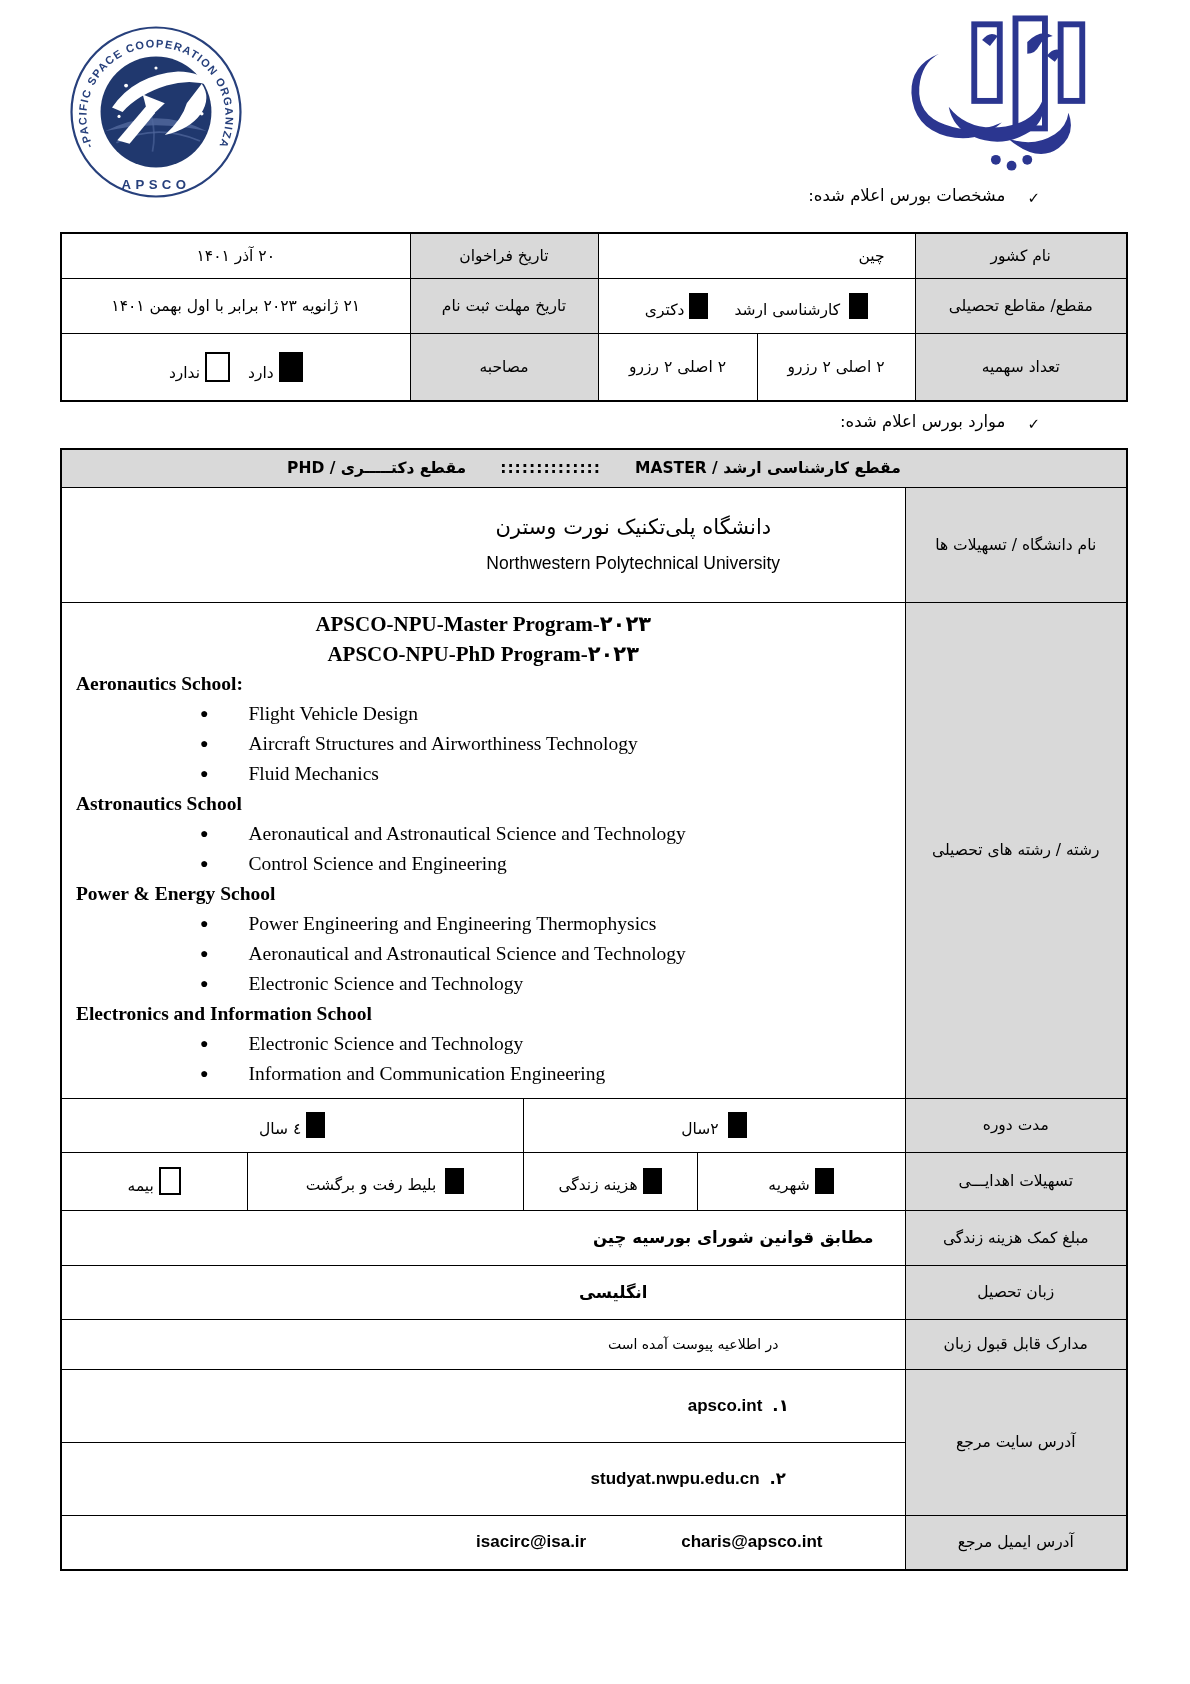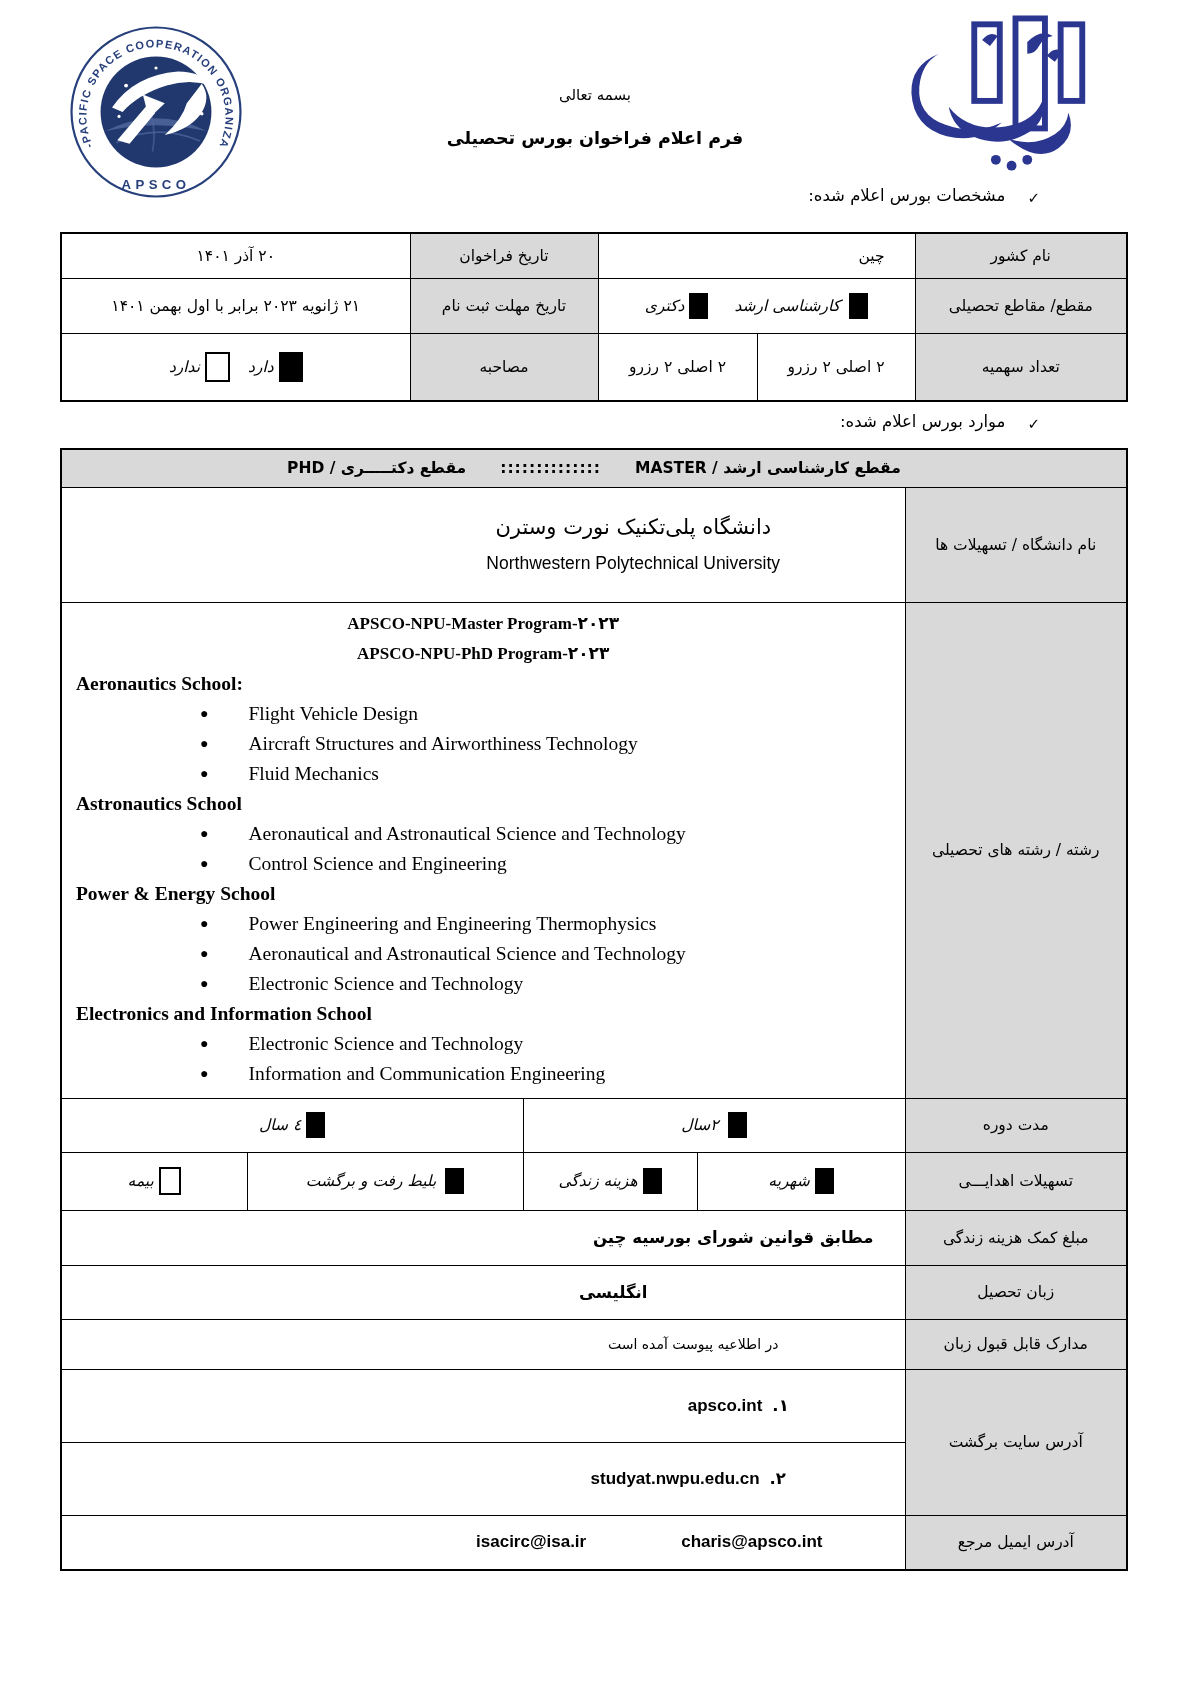--- a/index.html
+++ b/index.html
@@ -24,35 +24,35 @@
 
   
   table { border-collapse:collapse; position:absolute; right:62px; direction:rtl; table-layout:fixed; }
   #specs-table { top:232px; width:1066px; border:2.5px solid #000; }
   #items-table { top:448px; width:1066px; border:2.5px solid #000; }
   td { border:1.5px solid #000; font-size:15.5px; padding:2px 6px; text-align:center; vertical-align:middle; }
   .gray { background:#d9d9d9; }
 
   .cell-right { text-align:right; padding-right:30px; }
   .opt-row { display:flex; justify-content:center; align-items:center; gap:26px; direction:rtl; }
-  .opt { display:inline-flex; align-items:center; gap:5px;font-style:italic; }
+  .opt { display:inline-flex; align-items:flex-end; gap:5px; }
   .opt.tight { gap:9px; }
   .sq { width:19px; height:26px; background:#000; display:inline-block; }
   .sq-empty { width:22px; height:28px; background:#fff; border:2.5px solid #000; display:inline-block; }
 
   
   .level-header { display:flex; justify-content:center; align-items:center; gap:34px; direction:rtl; font-weight:bold; font-size:15.5px; }
   .level-sep { letter-spacing:1px; font-weight:bold; }
   .uni-block { position:relative; right:-150px; }
   .uni-fa { font-weight:normal; font-size:21px; margin-bottom:14px; }
   .uni-en { font-family:"Liberation Sans", sans-serif; font-weight:normal; font-size:17.5px; }
 
   .fields-cell { direction:ltr; text-align:left; padding:6px 10px; vertical-align:top;
                  font-family:"Liberation Serif","DejaVu Serif","DejaVu Sans",serif; }
-  .program-line { text-align:center; font-weight:bold; font-size:17px; height:30px; line-height:30px; }
+  .program-line { text-align:center; font-weight:bold; font-size:21px; height:30px; line-height:30px; }
   .school-name  { font-weight:bold; font-size:19.5px; height:30px; line-height:30px; padding-left:4px; }
   .major-item   { display:flex; align-items:center; gap:40px; height:30px; margin-left:128px; font-size:19.5px; }
   .bullet { font-size:14px; }
 
   .shift { position:relative; }
   .bold-fa { font-weight:bold; font-size:16.5px; }
   .small-fa { font-size:14px; }
   .latin-bold { font-family:"Liberation Sans", sans-serif; font-weight:bold; font-size:17px;text-align:right; }
   .site-row { direction:ltr; display:flex; justify-content:center; align-items:baseline; gap:10px; }
   .email-row { direction:rtl; display:flex; align-items:center; gap:95px; padding-right:76px; }
@@ -96,24 +96,20 @@
       <path d="M 70,96 q 20,26 58,20 q 30,-5 38,-28 q 4,24 -18,36 q -26,14 -54,2 q -20,-9 -24,-30 Z"></path>
       <path d="M 130,128 q 26,10 48,-4 q 12,-8 14,-22 q 8,22 -10,36 q -22,16 -52,-10 Z"></path>
       <circle cx="118" cy="150" r="5"></circle>
       <circle cx="134" cy="156" r="5"></circle>
       <circle cx="150" cy="150" r="5"></circle>
       <path d="M 170,44 q 8,-10 16,-4 l -8,10 Z"></path>
       <path d="M 104,28 q 8,-10 16,-4 l -8,10 Z"></path>
     </g>
   </svg>
 
-  <div class="center-titles">
-    <div class="bismillah">بسمه تعالی</div>
-    <div class="form-title">فرم اعلام فراخوان بورس تحصیلی</div>
-  </div>
 
   <div class="check-line" id="check1">
     <span class="check-icon">✓</span>
     <span>مشخصات بورس  اعلام شده:</span>
   </div>
 
   <table id="specs-table">
     <colgroup>
         <col style="width:212px">
         <col style="width:158px">
@@ -328,21 +324,21 @@
     </tr>
 
     <tr style="height:50px">
       <td class="gray">مدارک قابل قبول زبان</td>
       <td colspan="4">
         <div class="small-fa shift" style="right:-210px">در اطلاعیه پیوست آمده است</div>
       </td>
     </tr>
 
     <tr style="height:73px">
-      <td class="gray" rowspan="2">آدرس سایت برگشت</td>
+      <td class="gray" rowspan="2">آدرس سایت مرجع</td>
       <td colspan="4">
         <div class="site-row shift" style="right:-255px">
           <span class="latin-bold">apsco.int</span>
           <span class="bold-fa">.۱</span>
         </div>
       </td>
     </tr>
     <tr style="height:73px">
       <td colspan="4">
         <div class="site-row shift" style="right:-205px">

